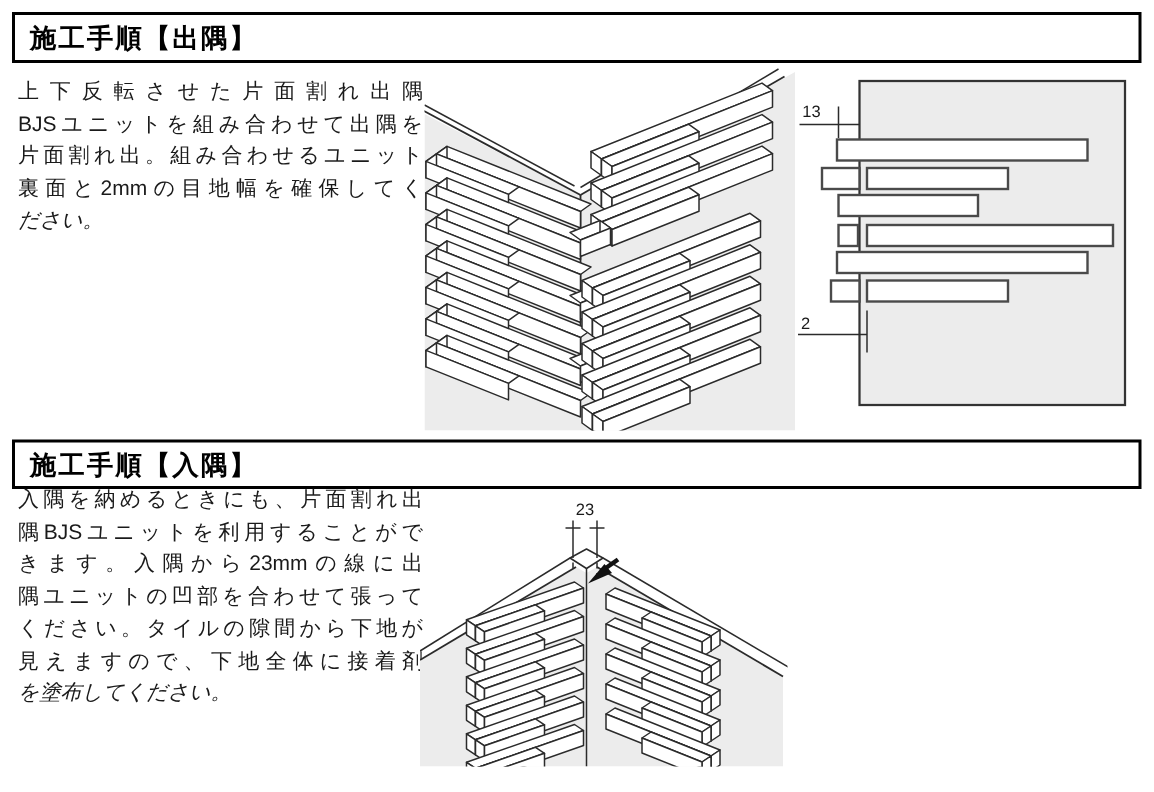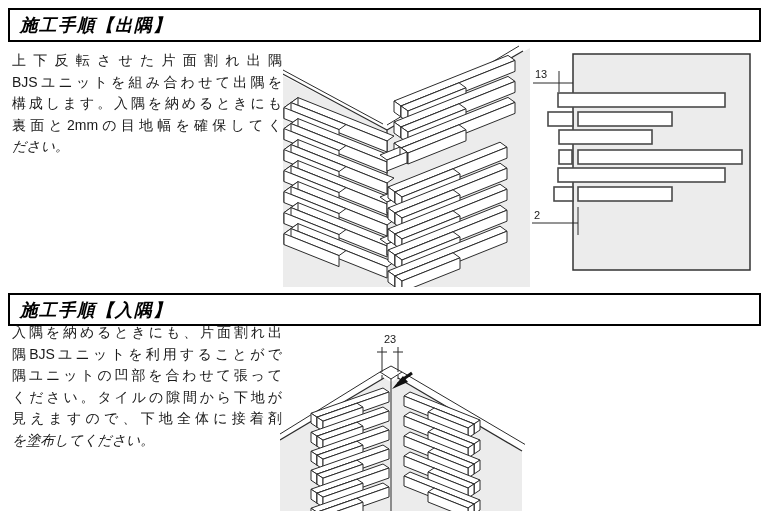--- a/index.html
+++ b/index.html
@@ -3,21 +3,21 @@
 <meta charset="utf-8">
 <style>
   html,body{margin:0;padding:0;background:#fff;}
   .page{
     position:relative;width:769px;height:528px;background:#fff;overflow:hidden;
     font-family:"Liberation Sans","DejaVu Sans",sans-serif;color:var(--text,#1a1a1a);
   }
   .title-bar{
     position:absolute;left:8px;width:753px;height:34px;box-sizing:border-box;
     border:2px solid var(--border,#000);display:flex;align-items:center;
-    padding-left:10px;background:#fff;font-style:italic;
+    padding-left:10px;background:#fff;
   }
   .title-bar .title-text{
     font-size:17.5px;font-weight:bold;letter-spacing:1.5px;color:#000;
   }
   .body-text{position:absolute;left:12px;width:270px;}
   .jline{
     font-size:14px;line-height:21.5px;height:21.5px;
     text-align:justify;text-align-last:justify;white-space:nowrap;
   }
   .jline.jl-last{text-align-last:left;font-style:italic;}
@@ -41,21 +41,21 @@
 
 <div class="page">
 
   <div class="title-bar" style="top:8px;">
     <span class="title-text">施工手順【出隅】</span>
   </div>
 
   <div class="body-text" style="top:50px;">
     <div class="jline">上下反転させた片面割れ出隅</div>
     <div class="jline">BJSユニットを組み合わせて出隅を</div>
-    <div class="jline">構成します。入隅を納めるときにも</div>
+    <div class="jline">片面割れ出。組み合わせるユニット</div>
     <div class="jline">裏面と2mmの目地幅を確保してく</div>
     <div class="jline jl-last">ださい。</div>
   </div>
 
   <svg id="figA" style="left:283px;top:42px;" width="247" height="245" viewBox="0 0 247 245">
     <polygon class="wallfill" points="0,34 104,88 238,11 247,6 247,245 0,245"></polygon>
     <line class="edge" x1="-4" y1="30" x2="104" y2="88"></line>
     <line class="edge2" x1="0" y1="28" x2="100" y2="82"></line>
     <line class="edge" x1="104" y1="88" x2="240" y2="9"></line>
     <line class="edge2" x1="104" y1="83" x2="236" y2="4"></line>
@@ -187,20 +187,21 @@
     <text class="dim" x="17" y="179" text-anchor="middle">2</text>
   </svg>
 
   <div class="title-bar" style="top:293px;height:33px;">
     <span class="title-text">施工手順【入隅】</span>
   </div>
 
   <div class="body-text" style="top:322px;">
     <div class="jline">入隅を納めるときにも、片面割れ出</div>
     <div class="jline">隅BJSユニットを利用することがで</div>
+    <div class="jline">きます。入隅から23mmの線に出</div>
     <div class="jline">隅ユニットの凹部を合わせて張って</div>
     <div class="jline">ください。タイルの隙間から下地が</div>
     <div class="jline">見えますので、下地全体に接着剤</div>
     <div class="jline jl-last">を塗布してください。</div>
   </div>
 
   <svg id="figC" style="left:280px;top:330px;" width="245" height="181" viewBox="0 0 245 181">
     <polygon class="wallfill" points="0,110 104,48 111,52 118,48 242,121 242,181 0,181"></polygon>
     <line class="edge" x1="0" y1="110" x2="104" y2="48"></line>
     <line class="edge2" x1="0" y1="104" x2="100" y2="42"></line>

